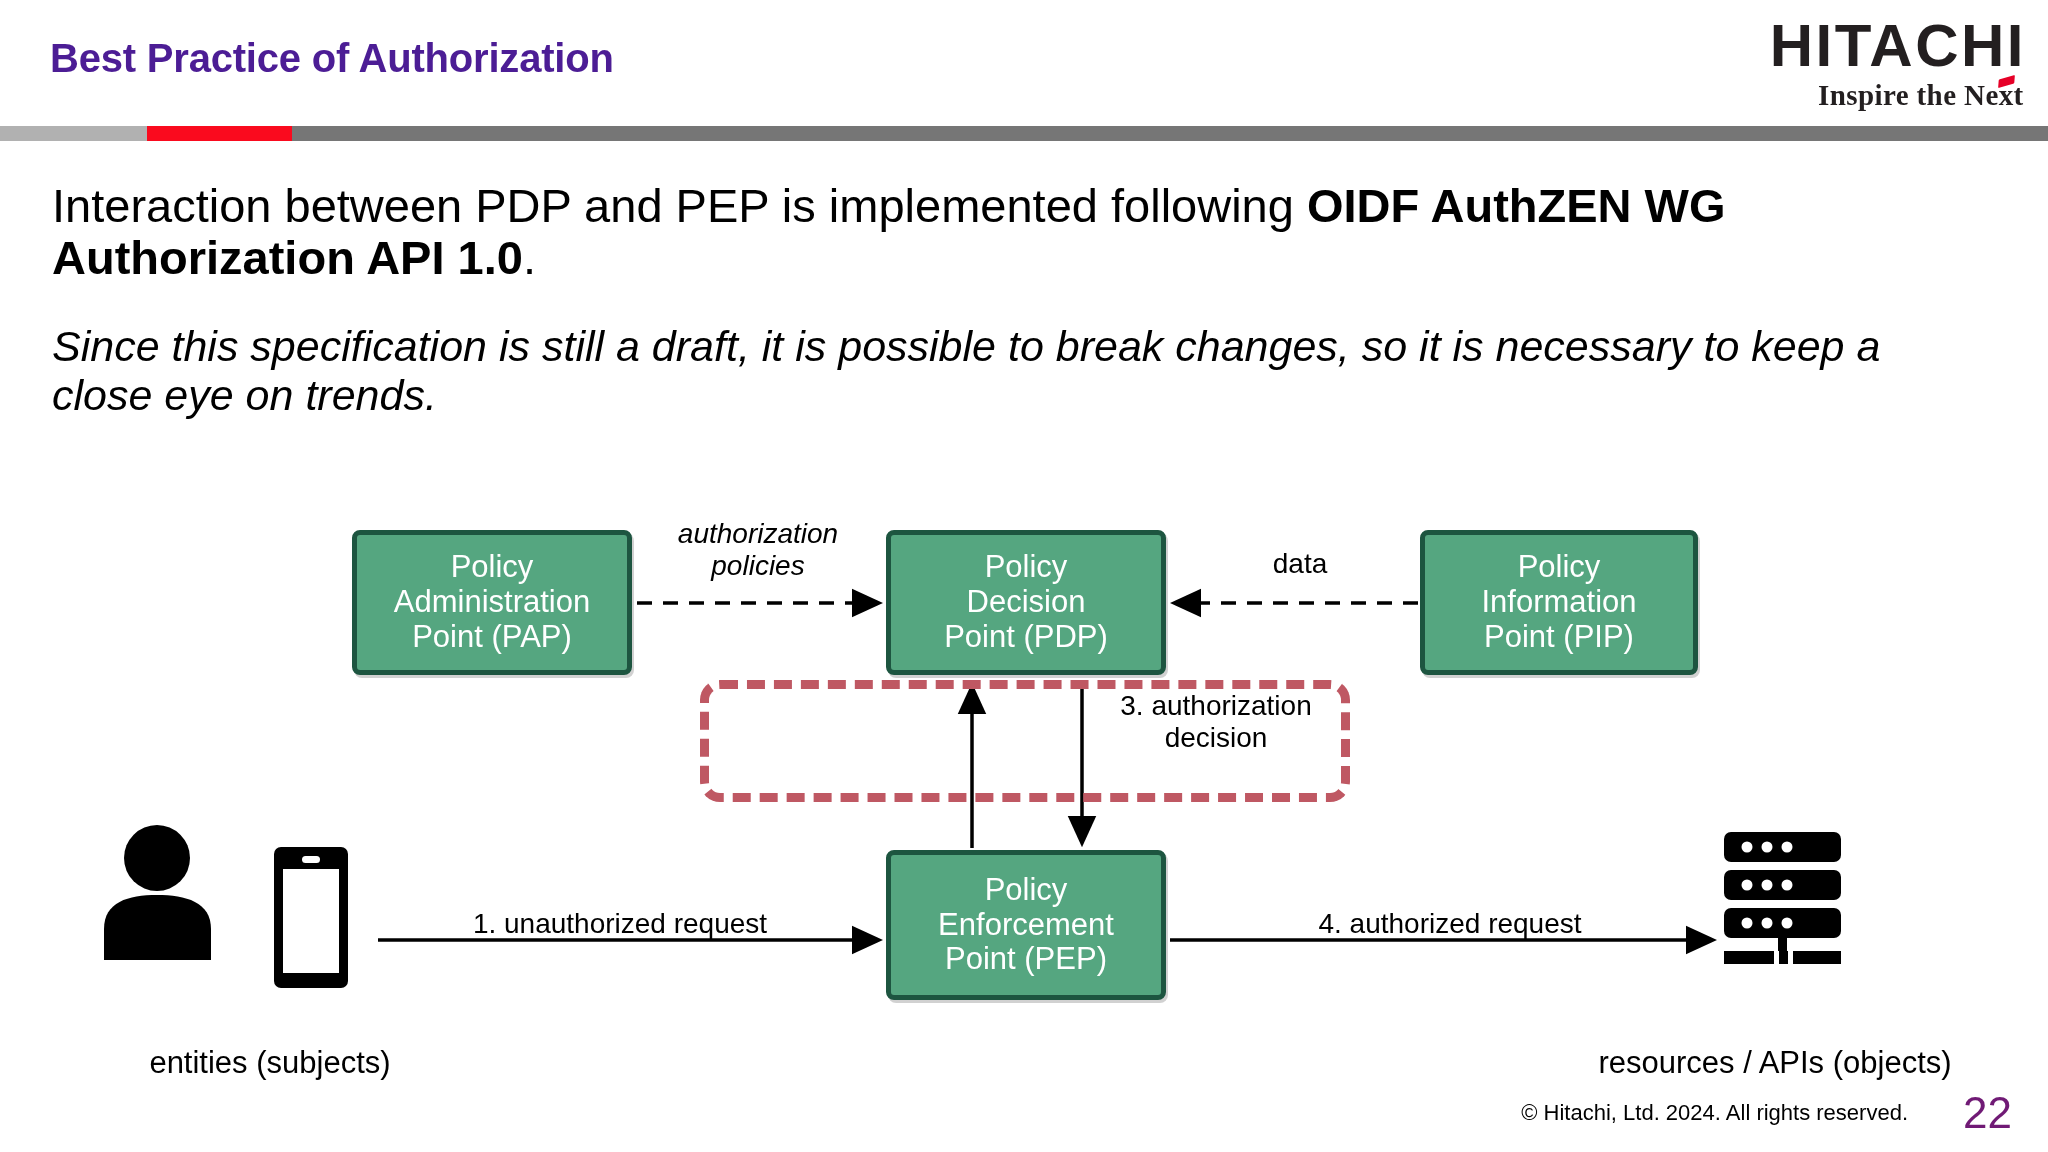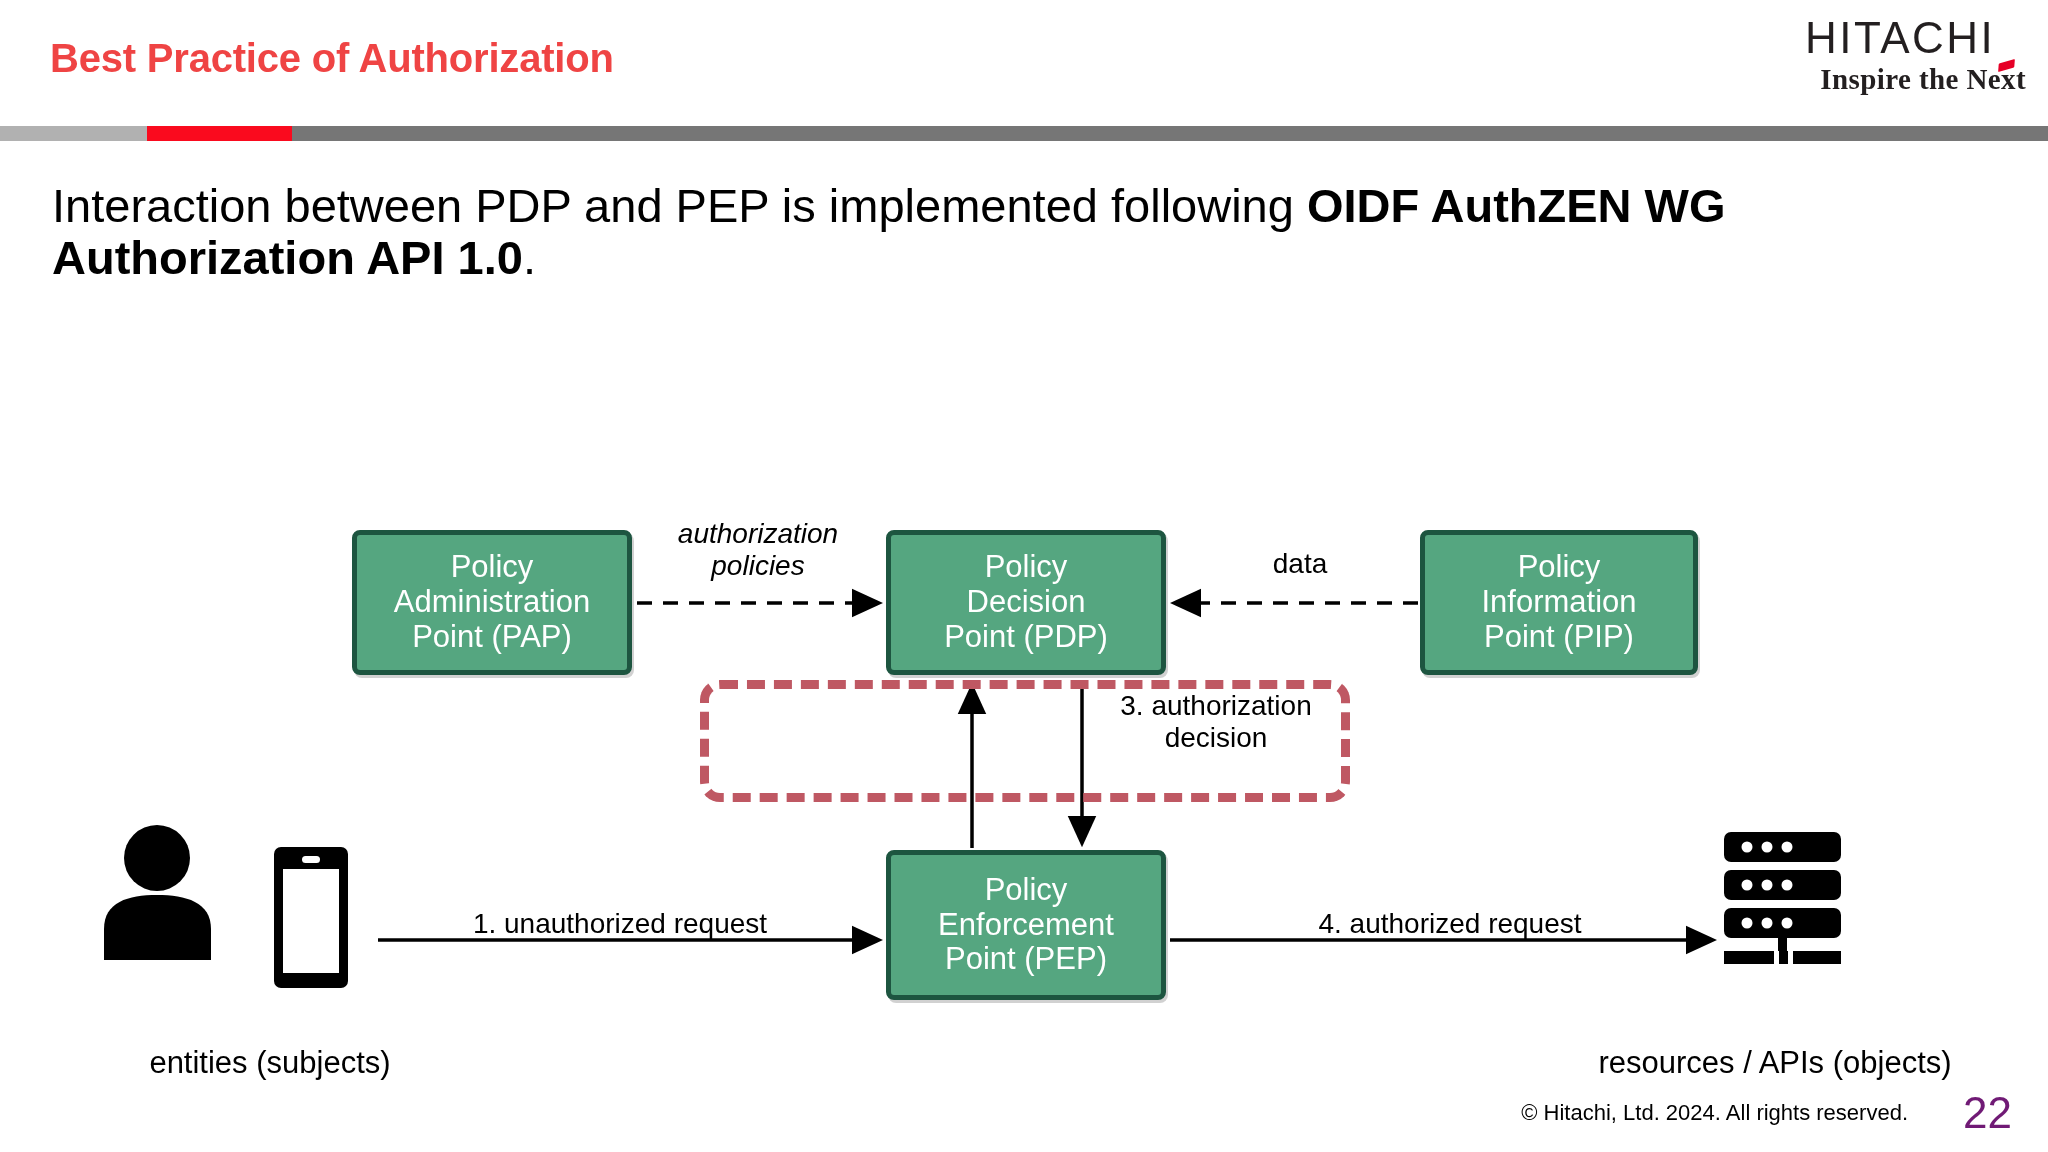--- a/index.html
+++ b/index.html
@@ -7,27 +7,27 @@
     width: 2048px; height: 1152px;
     background: #ffffff;
     font-family: "Liberation Sans", sans-serif;
     overflow: hidden;
   }
   #slide { position: relative; width: 2048px; height: 1152px; background: #fff; }
 
   
   #slide-title {
     position: absolute; left: 50px; top: 36px;
-    font-size: 40px; font-weight: bold; color: #ef4444;
+    font-size: 40px; font-weight: bold; color: #4c1d95;
     letter-spacing: -0.2px; white-space: nowrap;
   }
   #logo-block { position: absolute; right: 22px; top: 16px; text-align: center; }
   .logo-word {
     font-family: "Liberation Sans", sans-serif;
-    font-size: 44px; font-weight: normal; color: #231f20;
+    font-size: 60px; font-weight: bold; color: #231f20;
     letter-spacing: 2.5px; line-height: 1;
   }
   .logo-tag {
     position: relative;
     font-family: "Liberation Serif", serif;
     font-size: 29px; font-weight: bold; color: #231f20;
     letter-spacing: 0.4px; line-height: 1.15; margin-top: 3px; margin-left: 46px;
   }
   .logo-tick {
     position: absolute; right: 12px; top: -2px;
@@ -131,20 +131,21 @@
   <div id="divider">
     <div class="seg" id="div-left"></div>
     <div class="seg" id="div-red"></div>
     <div class="seg" id="div-right"></div>
   </div>
 
   <div id="para-main">
     <span>Interaction between PDP and PEP is implemented following </span><b>OIDF AuthZEN WG Authorization API 1.0</b><span>.</span>
   </div>
 
+  <div id="para-note">Since this specification is still a draft, it is possible to break changes, so it is necessary to keep a close eye on trends.</div>
 
   <div id="diagram">
 
     <svg class="ovl" viewBox="0 0 2048 600">
       <defs>
         <marker id="ah" markerWidth="9" markerHeight="9" refX="7.5" refY="4.5" orient="auto">
           <path d="M0,0.4 L9,4.5 L0,8.6 z" fill="#000"></path>
         </marker>
       </defs>
 

